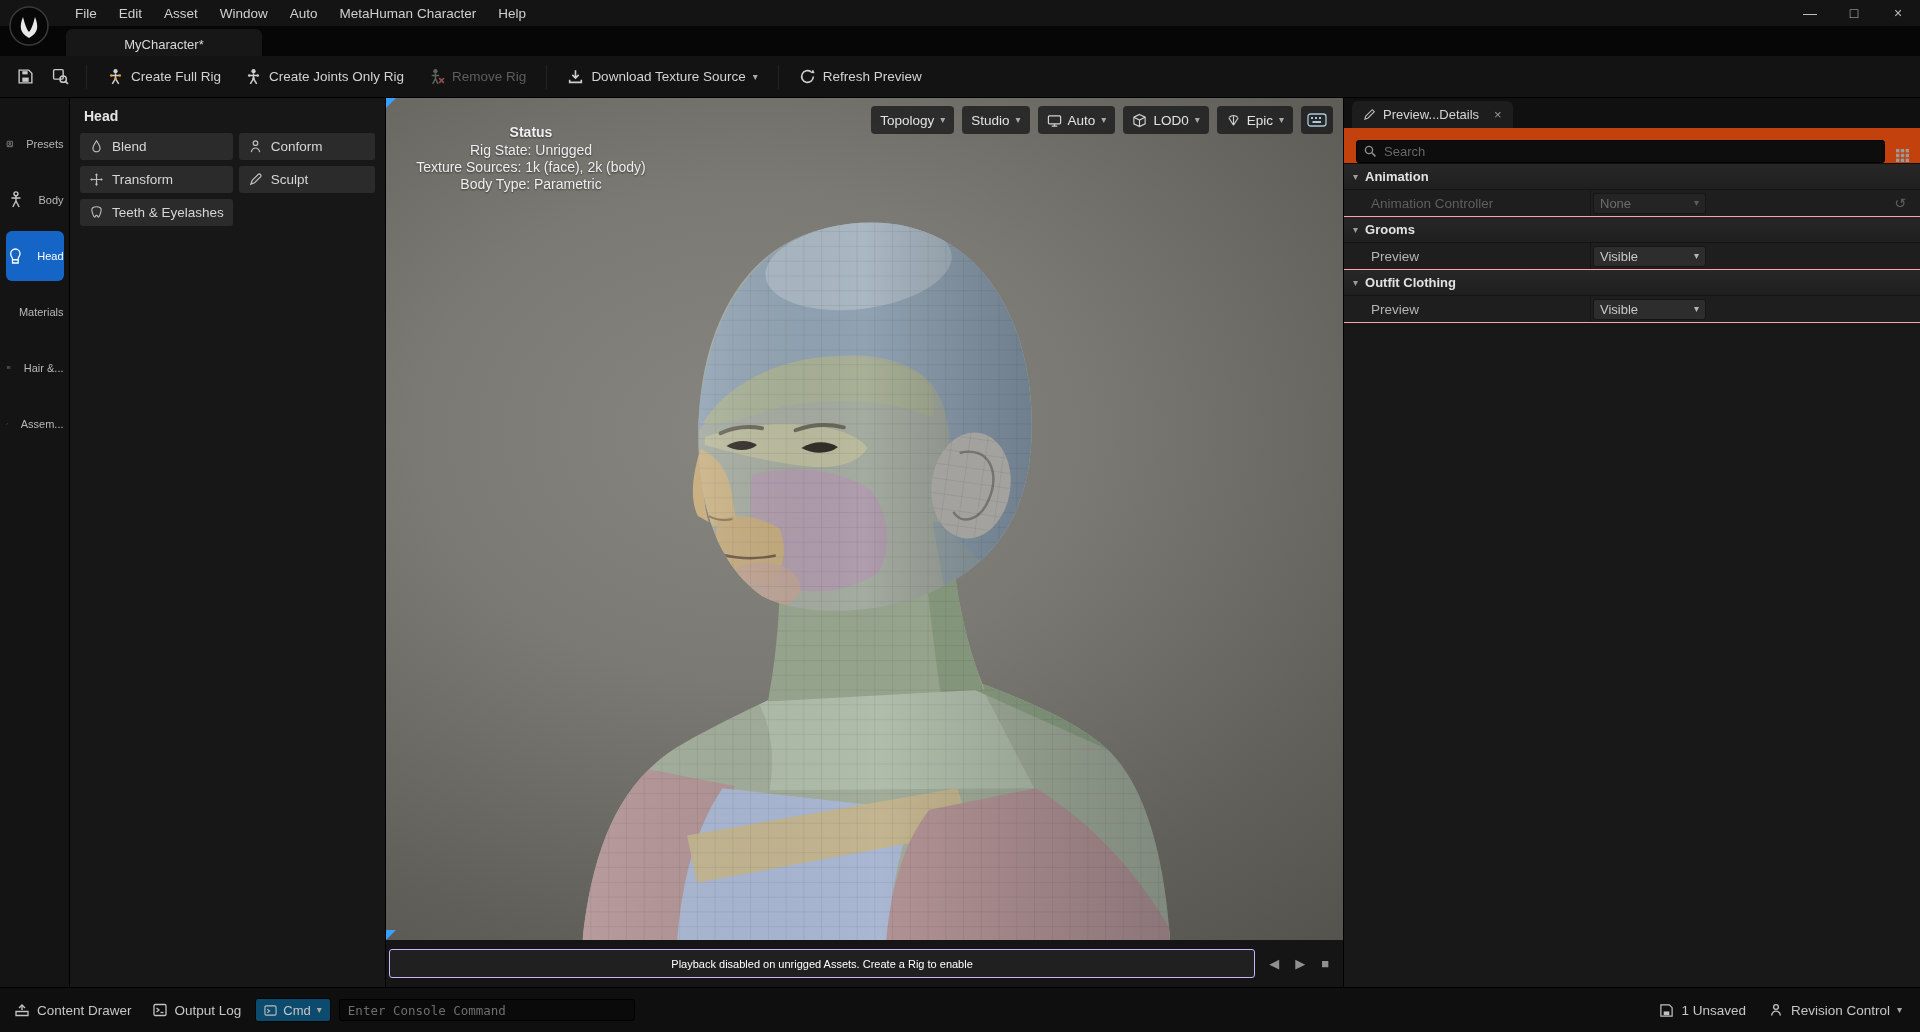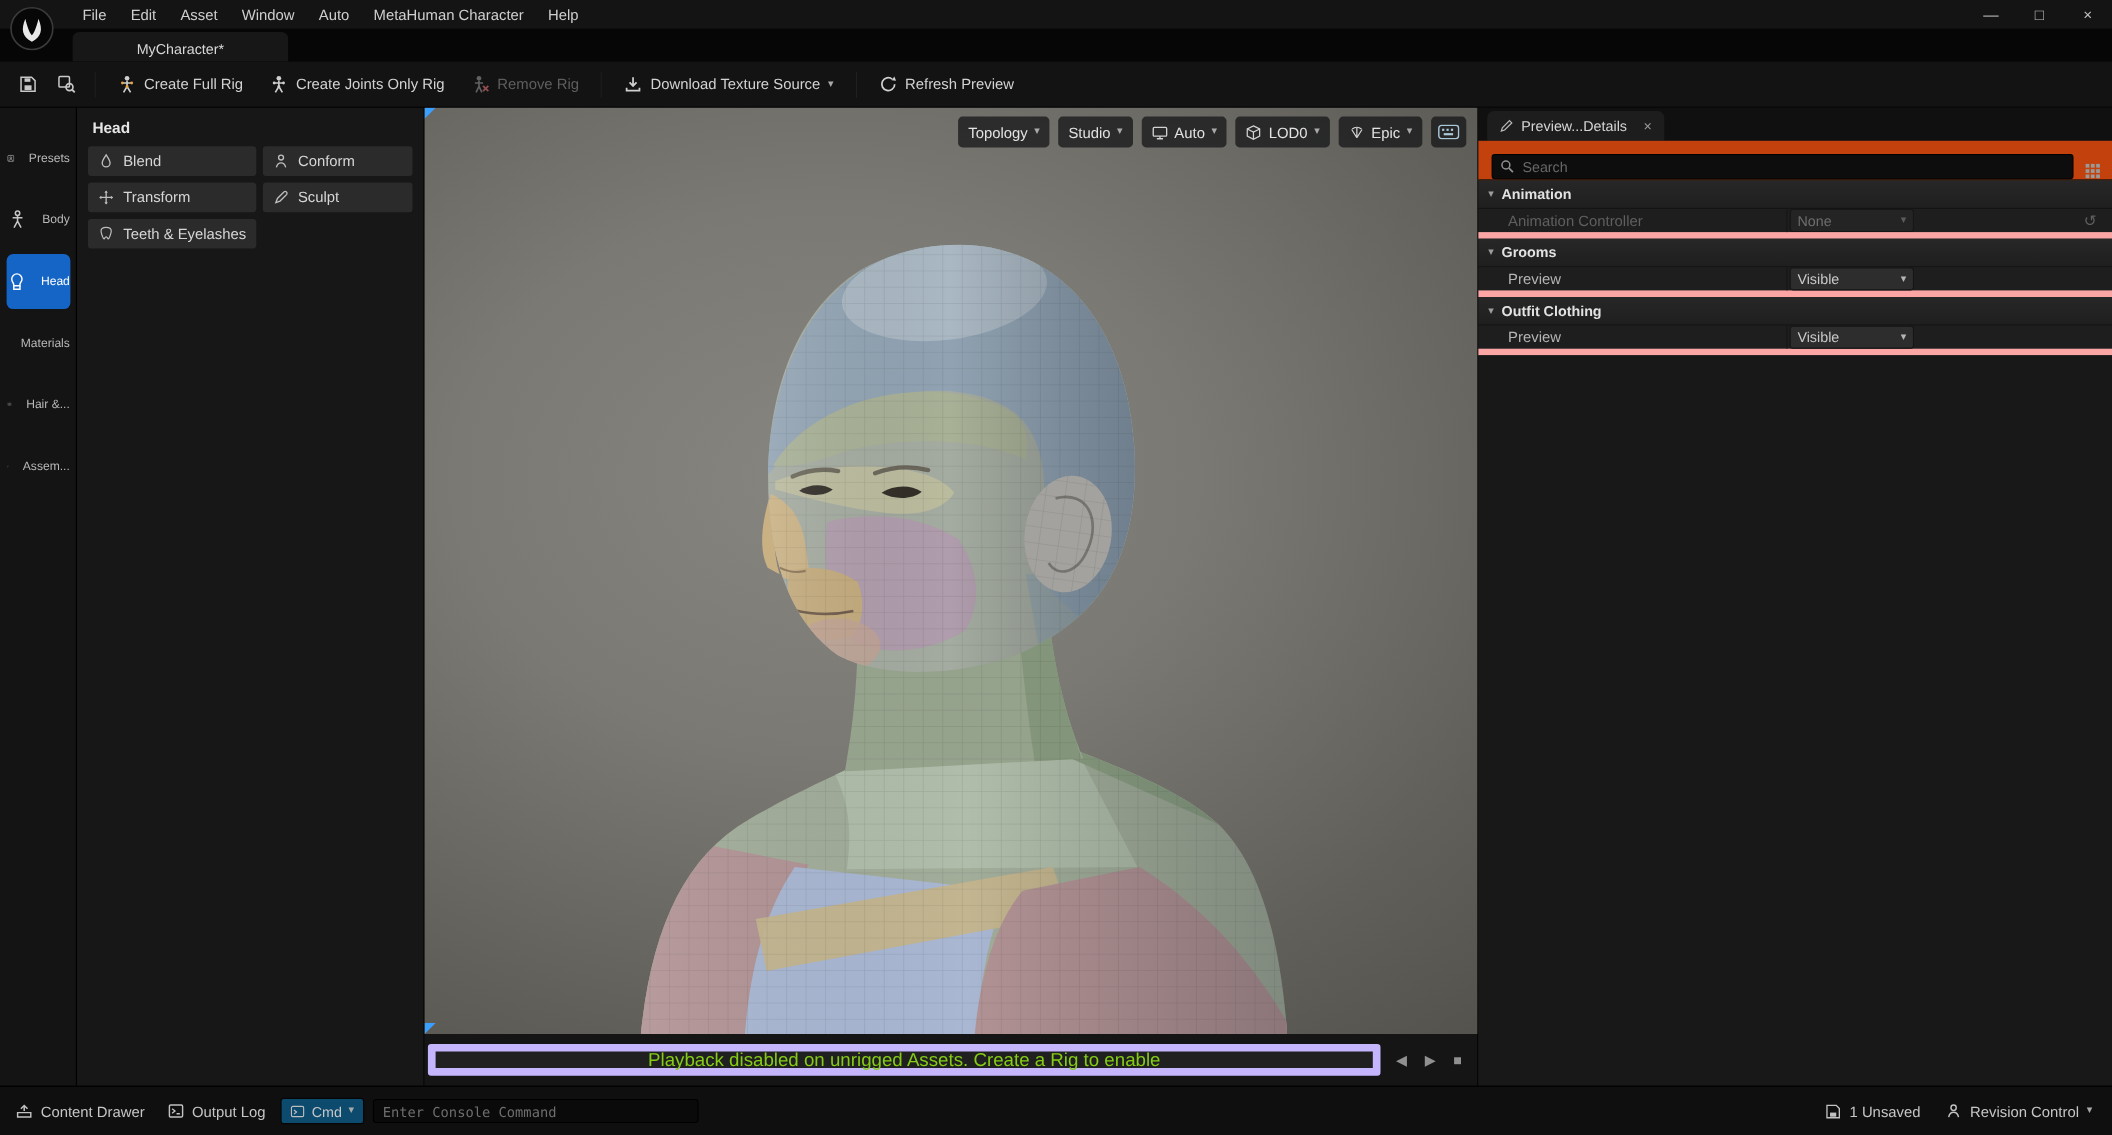--- a/index.html
+++ b/index.html
@@ -62,39 +62,39 @@
   .status-block { position:absolute; left:30px; top:26px; width:230px; text-align:center; color:#efefef; font-size:14px; line-height:17px; text-shadow:0 1px 2px rgba(0,0,0,0.55); z-index:4; }
   .status-block .st-title { font-weight:bold; margin-bottom:1px; }
 
   .vp-toolbar { position:absolute; top:8px; right:10px; display:flex; gap:8px; z-index:6; }
   .vp-pill { height:28px; background:rgba(16,18,20,0.72); border-radius:4px; display:flex; align-items:center; gap:6px; padding:0 9px; color:#e2e2e2; font-size:13.5px; }
   .vp-pill svg { flex:0 0 auto; }
   .vp-pill.square { padding:0 6px; }
 
   
   .playback { height:47px; background:#151515; display:flex; align-items:center; padding:0 10px 0 3px; gap:14px; flex:0 0 auto; }
-  .pb-bar { flex:1; height:29px; background:#202020; border:7px solid #c4b5fd; border-radius:3px; display:flex; align-items:center; justify-content:center; color:#84cc16; font-size:17px; }
+  .pb-bar { flex:1; height:29px; background:#202020; border:1px solid #c4b5fd; border-radius:3px; display:flex; align-items:center; justify-content:center; color:#ffffff; font-size:11px; }
   .pb-controls { display:flex; align-items:center; gap:16px; color:#909090; padding-right:4px; }
   .pb-controls span { font-size:13px; }
 
   
   .details { width:577px; background:#1b1b1b; border-left:1px solid #000; display:flex; flex-direction:column; flex:0 0 auto; }
   .d-tabstrip { height:30px; background:#101010; display:flex; align-items:flex-end; padding-left:8px; }
   .d-tab { height:27px; background:#1d1d1d; border-radius:6px 6px 0 0; display:flex; align-items:center; gap:7px; padding:0 11px; color:#d6d6d6; font-size:13px; }
   .d-tab .close { color:#9a9a9a; margin-left:8px; font-size:13px; }
   .d-search-row { height:36px; background:#c2410c; display:flex; align-items:flex-end; padding:0 10px 0 12px; gap:10px; border-bottom:1px solid #101010; }
   .searchbox { flex:1; position:relative; height:23px; }
   .searchbox input { width:100%; height:100%; background:#0d0d0d; border:1px solid #000; border-radius:3px; color:#cdcdcd; font-size:13px; padding:0 8px 0 27px; outline:none; font-family:inherit; }
   .searchbox input::placeholder { color:#676767; }
   .searchbox svg { position:absolute; left:7px; top:4px; }
 
   .section-h { height:26px; background:linear-gradient(#272727,#1f1f1f); display:flex; align-items:center; gap:7px; padding-left:9px; border-bottom:1px solid #141414; }
   .section-h .tri { color:#9c9c9c; font-size:10px; }
   .section-h .stitle { font-weight:bold; font-size:13px; color:#e2e2e2; }
-  .drow { height:27px; background:#1e1e1e; border-bottom:6px solid #fca5a5; display:flex; align-items:center;gap:34px; }
+  .drow { height:27px; background:#1e1e1e; border-bottom:1px solid #fca5a5; display:flex; align-items:center; }
   .rlabel { flex:0 0 246px; padding-left:27px; color:#b4b4b4; font-size:13.5px; white-space:nowrap; overflow:hidden; }
   .rvalue { flex:1; display:flex; align-items:center; border-left:1px solid #161616; height:100%; padding-left:2px; }
   .select { width:113px; height:21px; background:#2d2d2d; border:1px solid #161616; border-radius:3px; display:flex; align-items:center; padding:0 6px; color:#c9c9c9; font-size:13px; }
   .select .sv { flex:1; white-space:nowrap; overflow:hidden; }
   .select .caret { color:#b5b5b5; }
   .drow.disabled .rlabel { color:#5f5f5f; }
   .select.disabled { background:#242424; color:#6d6d6d; }
   .select.disabled .caret { color:#5c5c5c; }
   .reset-ic { margin-left:auto; margin-right:14px; color:#5f5f5f; font-size:14px; }
   .d-empty { flex:1; background:#181818; }
@@ -361,20 +361,26 @@
             <rect x="300" y="118" width="350" height="420" fill="url(#shadeR)"></rect>
           </g>
 
           <g transform="rotate(8 584 393)">
             <ellipse cx="584" cy="393" rx="40" ry="54" fill="#a3a29e"></ellipse>
             <path d="M568,362 C596,350 612,376 604,404 C598,428 580,434 570,422" fill="none" stroke="#75746f" stroke-width="2.5"></path>
             <ellipse cx="584" cy="393" rx="40" ry="54" fill="url(#wire)"></ellipse>
           </g>
         </svg>
 
+        <div class="status-block">
+          <div class="st-title">Status</div>
+          <div>Rig State: Unrigged</div>
+          <div>Texture Sources: 1k (face), 2k (body)</div>
+          <div>Body Type: Parametric</div>
+        </div>
 
         <div class="vp-toolbar">
           <div class="vp-pill">
             <span>Topology</span>
             <span class="caret">▾</span>
           </div>
           <div class="vp-pill">
             <span>Studio</span>
             <span class="caret">▾</span>
           </div>

